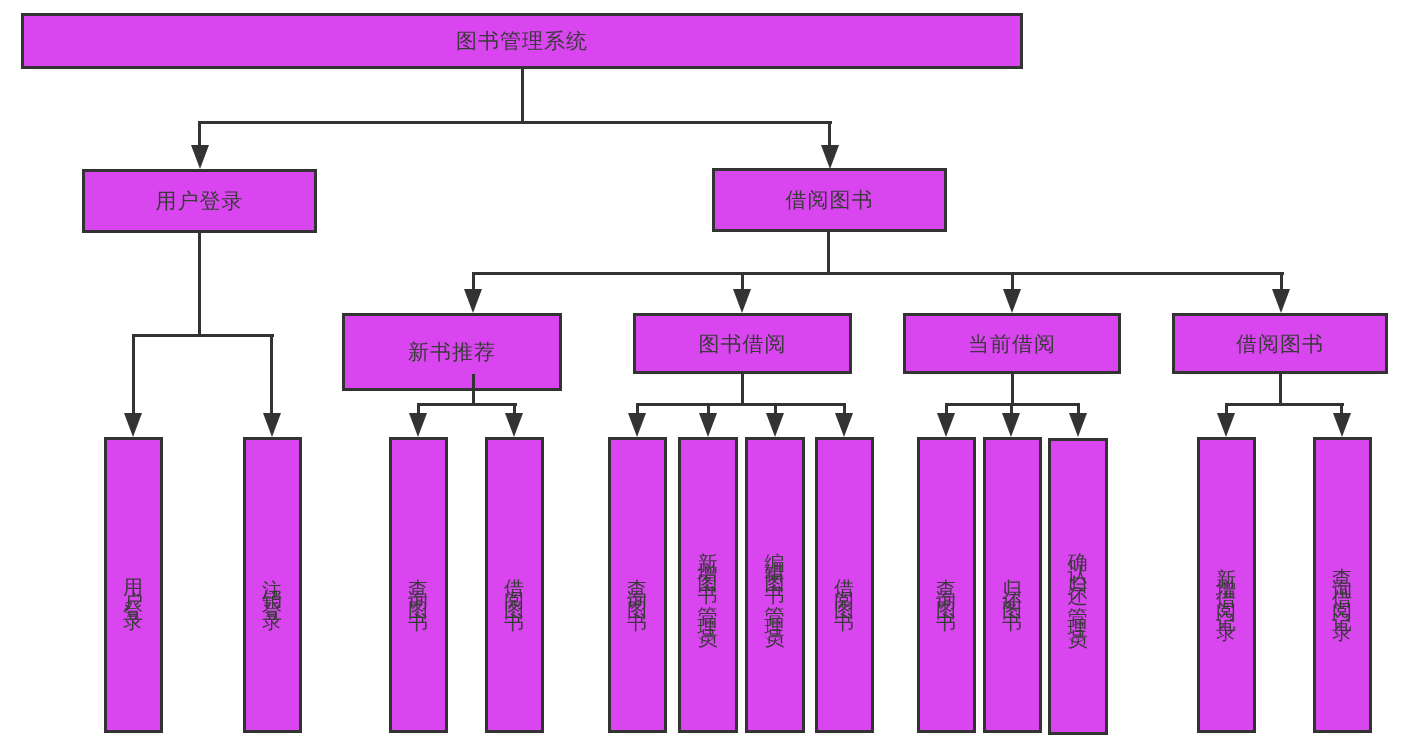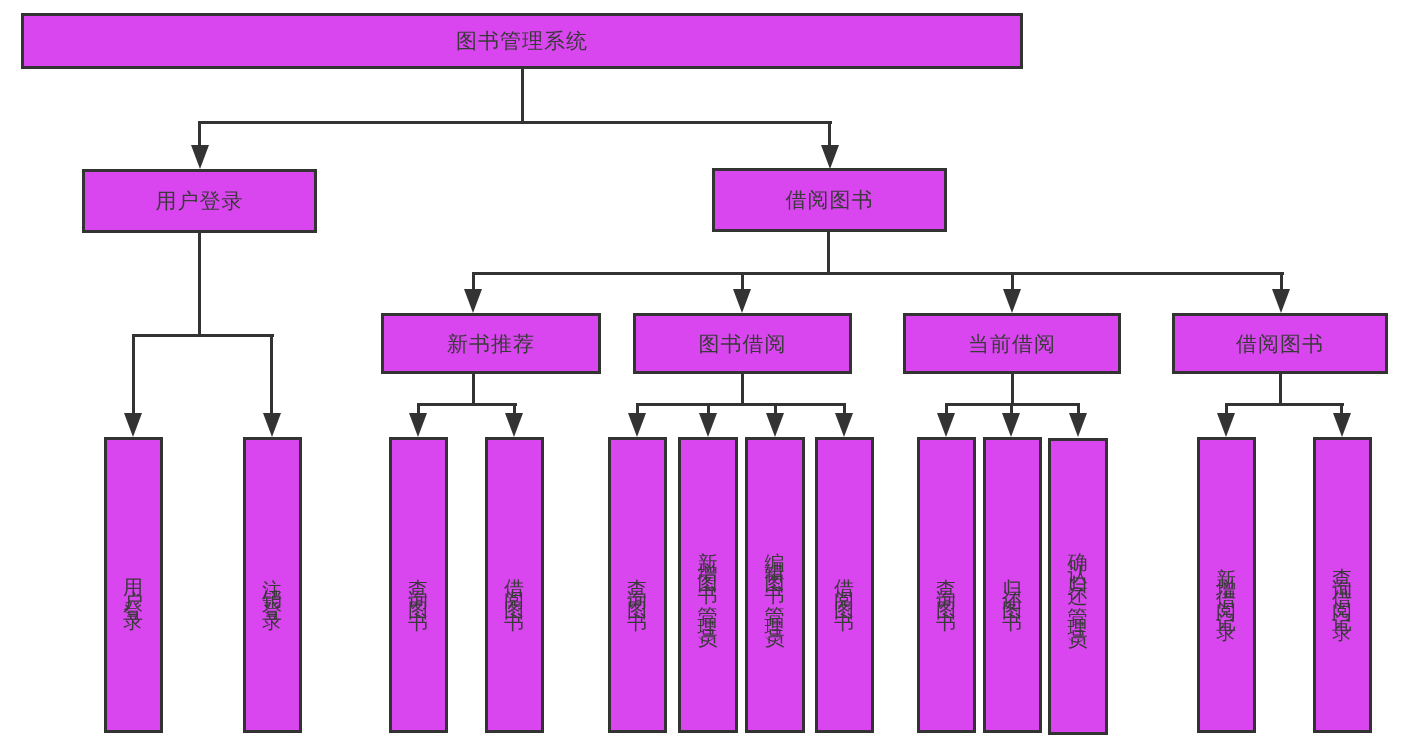--- a/index.html
+++ b/index.html
@@ -99,21 +99,21 @@
   <div class="h-line" style="left:472px; top:272px; width:812px;"></div>
   <div class="v-line" style="left:472px; top:272px; height:20px;"></div>
   <div class="arrow" style="left:464px; top:289px;"></div>
   <div class="v-line" style="left:741px; top:272px; height:20px;"></div>
   <div class="arrow" style="left:733px; top:289px;"></div>
   <div class="v-line" style="left:1011px; top:272px; height:20px;"></div>
   <div class="arrow" style="left:1003px; top:289px;"></div>
   <div class="v-line" style="left:1280px; top:272px; height:20px;"></div>
   <div class="arrow" style="left:1272px; top:289px;"></div>
 
-  <div class="box" style="left:381px; top:313px; width:220px; height:61px;">
+  <div class="box" style="left:342px; top:313px; width:220px; height:78px;">
     <span>新书推荐</span>
   </div>
   <div class="box" style="left:633px; top:313px; width:219px; height:61px;">
     <span>图书借阅</span>
   </div>
   <div class="box" style="left:903px; top:313px; width:218px; height:61px;">
     <span>当前借阅</span>
   </div>
   <div class="box" style="left:1172px; top:313px; width:216px; height:61px;">
     <span>借阅图书</span>

